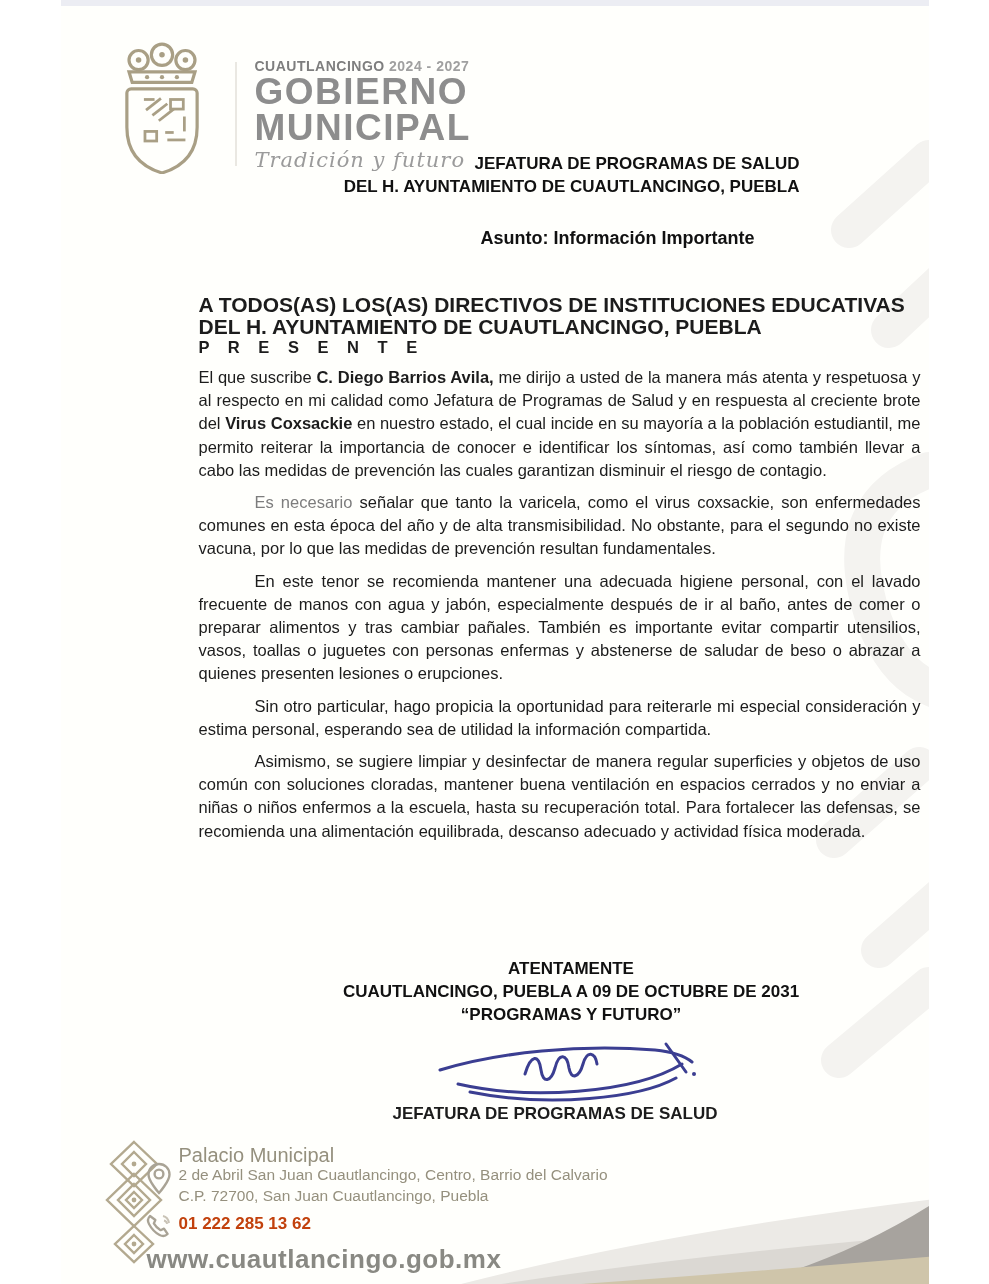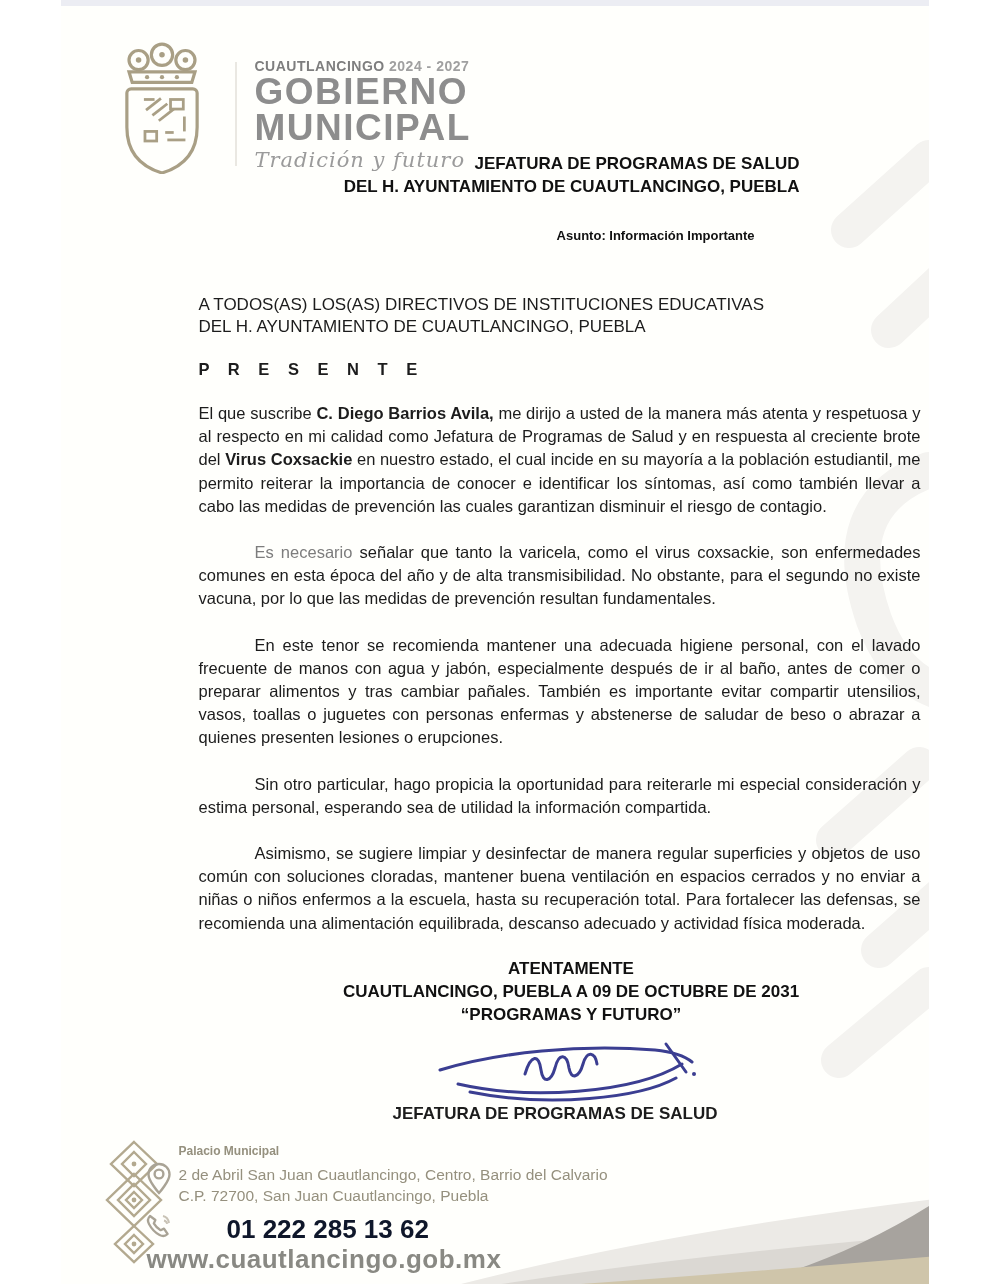--- a/index.html
+++ b/index.html
@@ -20,45 +20,45 @@
   .logo-top{ font-size:14px; font-weight:bold; letter-spacing:.5px; }
   .logo-top .muni{ color:#7e7e7e; }
   .logo-top .period{ color:#a0a0a0; font-weight:bold; }
   .logo-main{ font-size:37px; font-weight:800; color:#8d8d8d; letter-spacing:1.5px; line-height:36px; }
   .logo-slogan{ font-family:"DejaVu Serif",serif; font-style:italic; font-size:21px; color:#9b9b9b; margin-top:2px; letter-spacing:1px; }
   .logo-divider{ width:2px; height:104px; background:#d9d5cc; margin:20px 0 0 14px; opacity:.55; }
 
   
   .office{ position:absolute; top:152px; right:129px; text-align:right;
            font-weight:bold; font-size:17px; line-height:23px; color:#111; }
-  .subject{ position:absolute; top:228px; right:174px; font-weight:bold; font-size:13px; color:#111; }
+  .subject{ position:absolute; top:228px; right:174px; font-weight:bold; font-size:18px; color:#111; }
 
   
   .letter{ position:absolute; top:294px; left:138px; width:722px; }
-  .recipient{ font-weight:normal; font-size:17px; line-height:22px; }
-  .salutation{ font-weight:bold; font-size:16.5px; margin-top:22px; letter-spacing:7px; }
-  .para{ font-size:16.5px; line-height:23.2px; text-align:justify; margin-top:23px; }
+  .recipient{ font-weight:bold; font-size:21px; line-height:22px; }
+  .salutation{ font-weight:bold; font-size:16.5px; letter-spacing:7px; }
+  .para{ font-size:16.5px; line-height:23.2px; text-align:justify; margin-top:9px; }
   .para.indent{ text-indent:56px; }
   .para .b{ font-weight:bold; }
   .para .muted{ color:#7d7d7d; }
 
   
   .closing{ position:absolute; top:957px; left:0; width:989px; text-align:center; }
   .closing-line{ font-weight:bold; font-size:17px; line-height:23px; color:#111;padding-left:32px; }
   .signature{ display:block; margin:4px auto 0 auto; position:relative; left:18px; }
   .signer{ font-weight:bold; font-size:17px; line-height:23px; }
 
   
   .footer{ position:absolute; left:30px; top:1138px; width:600px; color:#95907e; }
   .footer-pattern{ position:absolute; left:0; top:2px; }
-  .f-building{ position:absolute; left:88px; top:6px; font-weight:bold; font-size:12px; }
+  .f-building{ position:absolute; left:88px; top:6px; font-weight:normal; font-size:20px; }
   .f-pin{ position:absolute; left:55px; top:24px; }
   .f-address{ position:absolute; left:88px; top:26px; font-size:15.5px; line-height:21px; }
   .f-phoneicon{ position:absolute; left:53px; top:74px; }
-  .f-phone{ position:absolute; left:88px; top:76px; font-weight:bold; font-size:26px; color:#0f172a;margin-left:48px; }
+  .f-phone{ position:absolute; left:88px; top:76px; font-weight:bold; font-size:17px; color:#c2410c; }
   .f-web{ position:absolute; left:56px; top:106px; font-weight:bold; font-size:26px; color:#898983; letter-spacing:.5px; }
 </style>
 </head>
 <body>
 
 <div class="page">
 
   <div class="top-strip"></div>
 
   <svg class="watermark" width="150" height="960" viewBox="0 0 150 960">

